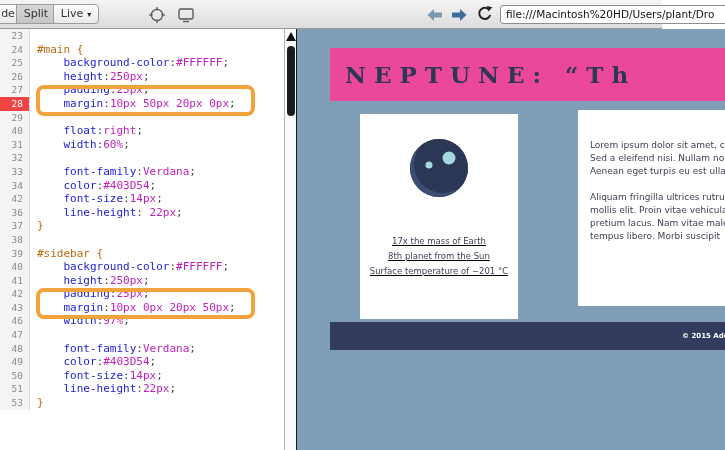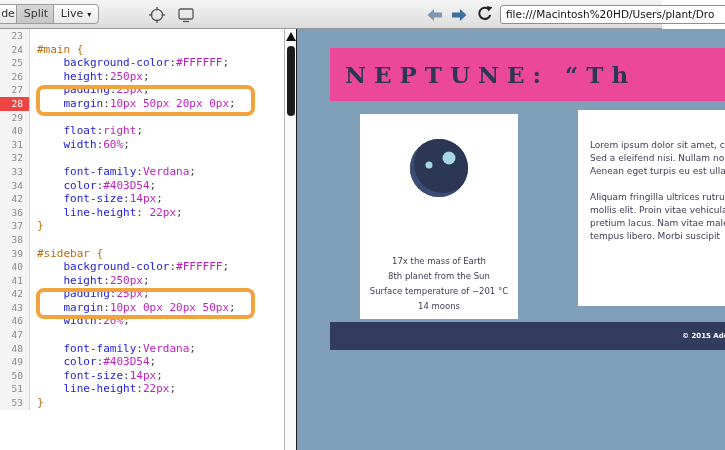--- a/index.html
+++ b/index.html
@@ -58,21 +58,21 @@
 
   
   .preview{position:absolute;left:297px;top:29px;width:428px;height:421px;
     background:#7E9FB7;overflow:hidden;}
   .pv-header{position:absolute;left:33px;top:19px;right:0;height:53px;background:#ec4899;}
   .pv-title{font-family:"DejaVu Serif",serif;font-weight:bold;font-size:23px;
     letter-spacing:8px;color:#2C3655;line-height:53px;padding-left:15px;
     white-space:nowrap;}
   .pv-sidebar{position:absolute;left:63px;top:85px;width:158px;height:205px;background:#fff;}
   .planet{display:block;margin:24px auto 0;}
-  .facts{margin-top:56px;}
+  .facts{margin-top:36px;text-decoration:underline;}
   .fact-line{font-size:8.5px;line-height:15px;color:#403D54;text-align:center;
     font-family:"DejaVu Sans",sans-serif;}
   .pv-main{position:absolute;left:281px;top:81px;right:-60px;height:196px;
     background:#fff;padding:29px 0 0 12px;overflow:hidden;}
   .pv-para{margin-bottom:13px;}
   .pv-line{font-size:9px;line-height:13px;color:#403D54;white-space:nowrap;
     font-family:"DejaVu Sans",sans-serif;}
   .pv-footer{position:absolute;left:33px;top:293px;right:-60px;height:28px;
     background:#333B5E;}
   .pv-footer-text{position:absolute;left:352px;top:10px;font-size:7px;
@@ -140,21 +140,21 @@
       <div class="code-line"><span class="gutter-num">34</span><span class="code-text"><span class="tk-op">    </span><span class="tk-prop">color</span><span class="tk-op">:</span><span class="tk-val">#403D54</span><span class="tk-op">;</span></span></div>
       <div class="code-line"><span class="gutter-num">42</span><span class="code-text"><span class="tk-op">    </span><span class="tk-prop">font-size</span><span class="tk-op">:</span><span class="tk-val">14px</span><span class="tk-op">;</span></span></div>
       <div class="code-line"><span class="gutter-num">36</span><span class="code-text"><span class="tk-op">    </span><span class="tk-prop">line-height</span><span class="tk-op">: </span><span class="tk-val">22px</span><span class="tk-op">;</span></span></div>
       <div class="code-line"><span class="gutter-num">37</span><span class="code-text"><span class="tk-sel">}</span></span></div>
       <div class="code-line"><span class="gutter-num">38</span><span class="code-text"></span></div>
       <div class="code-line"><span class="gutter-num">39</span><span class="code-text"><span class="tk-sel">#sidebar {</span></span></div>
       <div class="code-line"><span class="gutter-num">40</span><span class="code-text"><span class="tk-op">    </span><span class="tk-prop">background-color</span><span class="tk-op">:</span><span class="tk-val">#FFFFFF</span><span class="tk-op">;</span></span></div>
       <div class="code-line"><span class="gutter-num">41</span><span class="code-text"><span class="tk-op">    </span><span class="tk-prop">height</span><span class="tk-op">:</span><span class="tk-val">250px</span><span class="tk-op">;</span></span></div>
       <div class="code-line"><span class="gutter-num">42</span><span class="code-text"><span class="tk-op">    </span><span class="tk-prop">padding</span><span class="tk-op">:</span><span class="tk-val">25px</span><span class="tk-op">;</span></span></div>
       <div class="code-line"><span class="gutter-num">43</span><span class="code-text"><span class="tk-op">    </span><span class="tk-prop">margin</span><span class="tk-op">:</span><span class="tk-val">10px 0px 20px 50px</span><span class="tk-op">;</span></span></div>
-      <div class="code-line"><span class="gutter-num">46</span><span class="code-text"><span class="tk-op">    </span><span class="tk-prop">width</span><span class="tk-op">:</span><span class="tk-val">20%</span><span class="tk-op">;</span></span></div>
+      <div class="code-line"><span class="gutter-num">46</span><span class="code-text"><span class="tk-op">    </span><span class="tk-prop">width</span><span class="tk-op">:</span><span class="tk-val">97%</span><span class="tk-op">;</span></span></div>
       <div class="code-line"><span class="gutter-num">47</span><span class="code-text"></span></div>
       <div class="code-line"><span class="gutter-num">48</span><span class="code-text"><span class="tk-op">    </span><span class="tk-prop">font-family</span><span class="tk-op">:</span><span class="tk-val">Verdana</span><span class="tk-op">;</span></span></div>
       <div class="code-line"><span class="gutter-num">49</span><span class="code-text"><span class="tk-op">    </span><span class="tk-prop">color</span><span class="tk-op">:</span><span class="tk-val">#403D54</span><span class="tk-op">;</span></span></div>
       <div class="code-line"><span class="gutter-num">50</span><span class="code-text"><span class="tk-op">    </span><span class="tk-prop">font-size</span><span class="tk-op">:</span><span class="tk-val">14px</span><span class="tk-op">;</span></span></div>
       <div class="code-line"><span class="gutter-num">51</span><span class="code-text"><span class="tk-op">    </span><span class="tk-prop">line-height</span><span class="tk-op">:</span><span class="tk-val">22px</span><span class="tk-op">;</span></span></div>
       <div class="code-line"><span class="gutter-num">53</span><span class="code-text"><span class="tk-sel">}</span></span></div>
     </div>
   <div class="annot" id="annot-1"></div>
   <div class="annot" id="annot-2"></div>
 </div>
@@ -179,21 +179,20 @@
         <circle cx="24" cy="36" r="29" fill="#3C4C72"></circle>
         <circle cx="34" cy="26" r="29" fill="#2C3655"></circle>
       </g>
       <circle cx="40" cy="20" r="6.5" fill="#A5D8DF"></circle>
       <circle cx="20" cy="27" r="3.5" fill="#A5D8DF"></circle>
     </svg>
     <div class="facts">
         <div class="fact-line">17x the mass of Earth</div>
         <div class="fact-line">8th planet from the Sun</div>
         <div class="fact-line">Surface temperature of −201 °C</div>
-        <div class="fact-line">14 moons</div>
       </div>
   </div>
 
   <div class="pv-main">
     <div id="pv-paras">
         <div class="pv-para">
           <div class="pv-line">Lorem ipsum dolor sit amet, c</div>
           <div class="pv-line">Sed a eleifend nisi. Nullam non</div>
           <div class="pv-line">Aenean eget turpis eu est ulla</div>
         </div>

